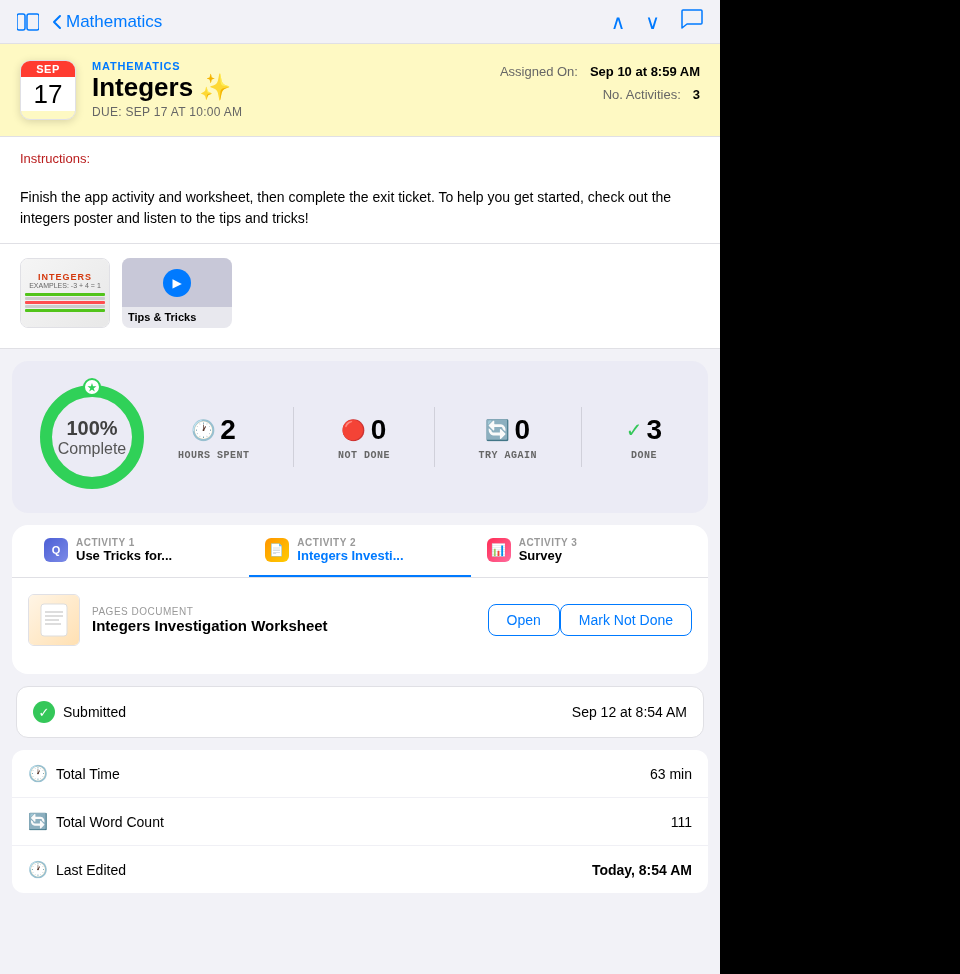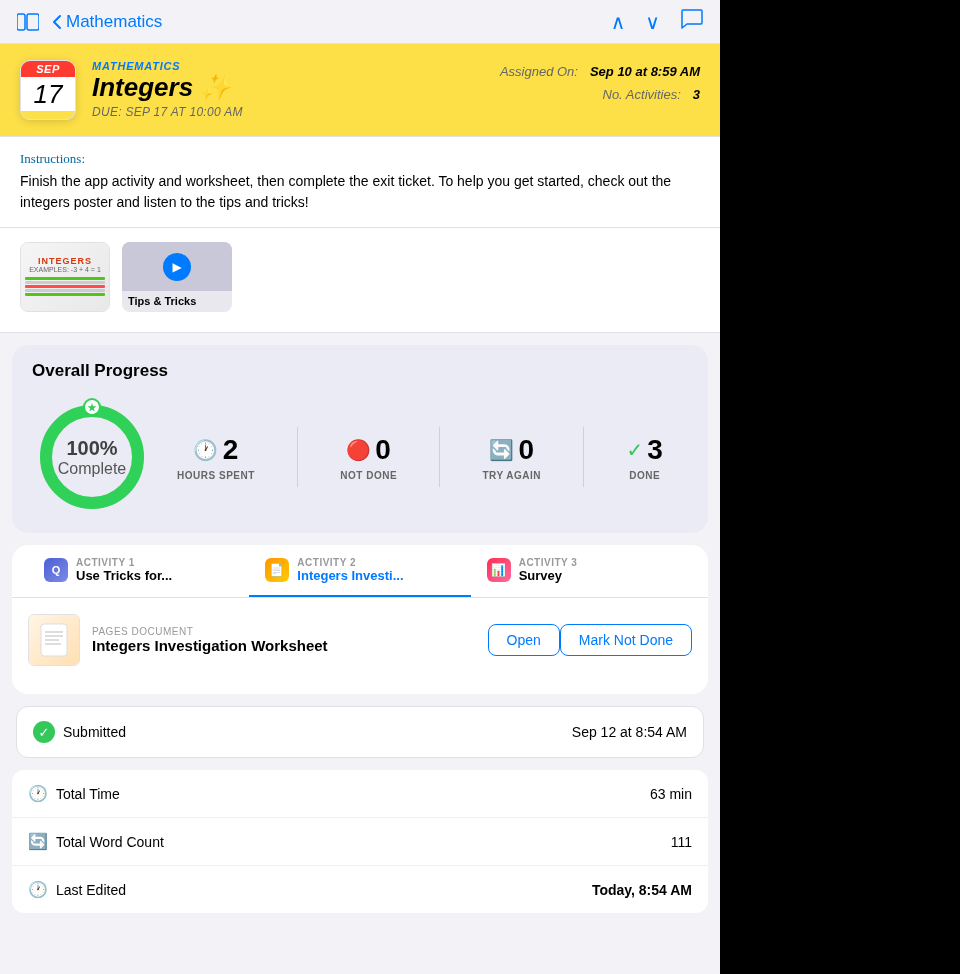--- a/index.html
+++ b/index.html
@@ -45,27 +45,26 @@
     }
     .top-nav-right {
       display: flex; align-items: center; gap: 20px;
     }
     .nav-icon {
       color: #007aff; font-size: 20px; cursor: pointer;
     }
 
     
     .assignment-header {
-      background: #fde047;
+      background: #fef9c3;
       padding: 16px 20px;
       display: flex;
       justify-content: space-between;
       align-items: flex-start;
       border-bottom: 1px solid #e0e0e5;
-      font-style: italic;
     }
     .header-left {
       display: flex; gap: 16px; align-items: flex-start;
     }
     .calendar-icon {
       width: 56px; height: 60px;
       border-radius: 10px;
       overflow: hidden;
       box-shadow: 0 2px 8px rgba(0,0,0,0.15);
       border: 1px solid #e0e0e5;
@@ -125,21 +124,21 @@
       color: #000; font-size: 13px; font-weight: 600;
     }
 
     
     .instructions-section {
       background: #fff;
       padding: 14px 20px;
       border-bottom: 1px solid #e0e0e5;
     }
     .instructions-label {
-      font-size: 13px; color: #0369a1; margin-bottom: 4px; font-family: Liberation Serif, serif;
+      font-size: 13px; color: #b91c1c; margin-bottom: 21px;
     }
     .instructions-text {
       font-size: 14px; color: #000; line-height: 1.5;
     }
 
     
     .attachments-section {
       background: #fff;
       padding: 14px 20px 20px;
       display: flex; gap: 12px;
@@ -246,21 +245,21 @@
     .stat-item {
       display: flex; flex-direction: column; align-items: center; gap: 4px;
       padding: 0 8px;
     }
     .stat-top {
       display: flex; align-items: center; gap: 4px;
     }
     .stat-icon { font-size: 20px; }
     .stat-number { font-size: 28px; font-weight: 700; color: #000; }
     .stat-sublabel {
-      font-size: 10px; font-weight: 700; color: #666; letter-spacing: 0.5px; text-transform: uppercase;
+      font-size: 10px; font-weight: 700; color: #666; letter-spacing: 0.5px; text-transform: uppercase; font-family: Liberation Mono, monospace;
     }
     .stat-divider {
       width: 1px; height: 60px; background: #d0d0da;
     }
 
     
     .activities-section {
       background: #fff;
       margin: 0 12px;
       border-radius: 16px;
@@ -468,21 +467,20 @@
     <div class="attachment-video">
       <div class="video-inner">
         <div class="play-btn">▶</div>
       </div>
       <div class="video-label">Tips &amp; Tricks</div>
       <div class="video-duration">1:20</div>
     </div>
   </div>
 
   <div class="progress-section">
-    <div class="progress-title">Overall Progress</div>
     <div class="progress-content">
       <div class="donut-container">
         <svg class="donut-svg" viewBox="0 0 120 120">
           <circle cx="60" cy="60" r="46" fill="none" stroke="#e0e0e0" stroke-width="12"></circle>
           <circle cx="60" cy="60" r="46" fill="none" stroke="#30d158" stroke-width="12" stroke-dasharray="289 0" stroke-dashoffset="72" stroke-linecap="round"></circle>
           <circle cx="60" cy="10" r="8" fill="#fff" stroke="#30d158" stroke-width="2"></circle>
           <text x="60" y="14" text-anchor="middle" font-size="10" fill="#30d158" font-weight="700">★</text>
         </svg>
         <div class="donut-center">
           <span class="donut-pct">100%</span>

